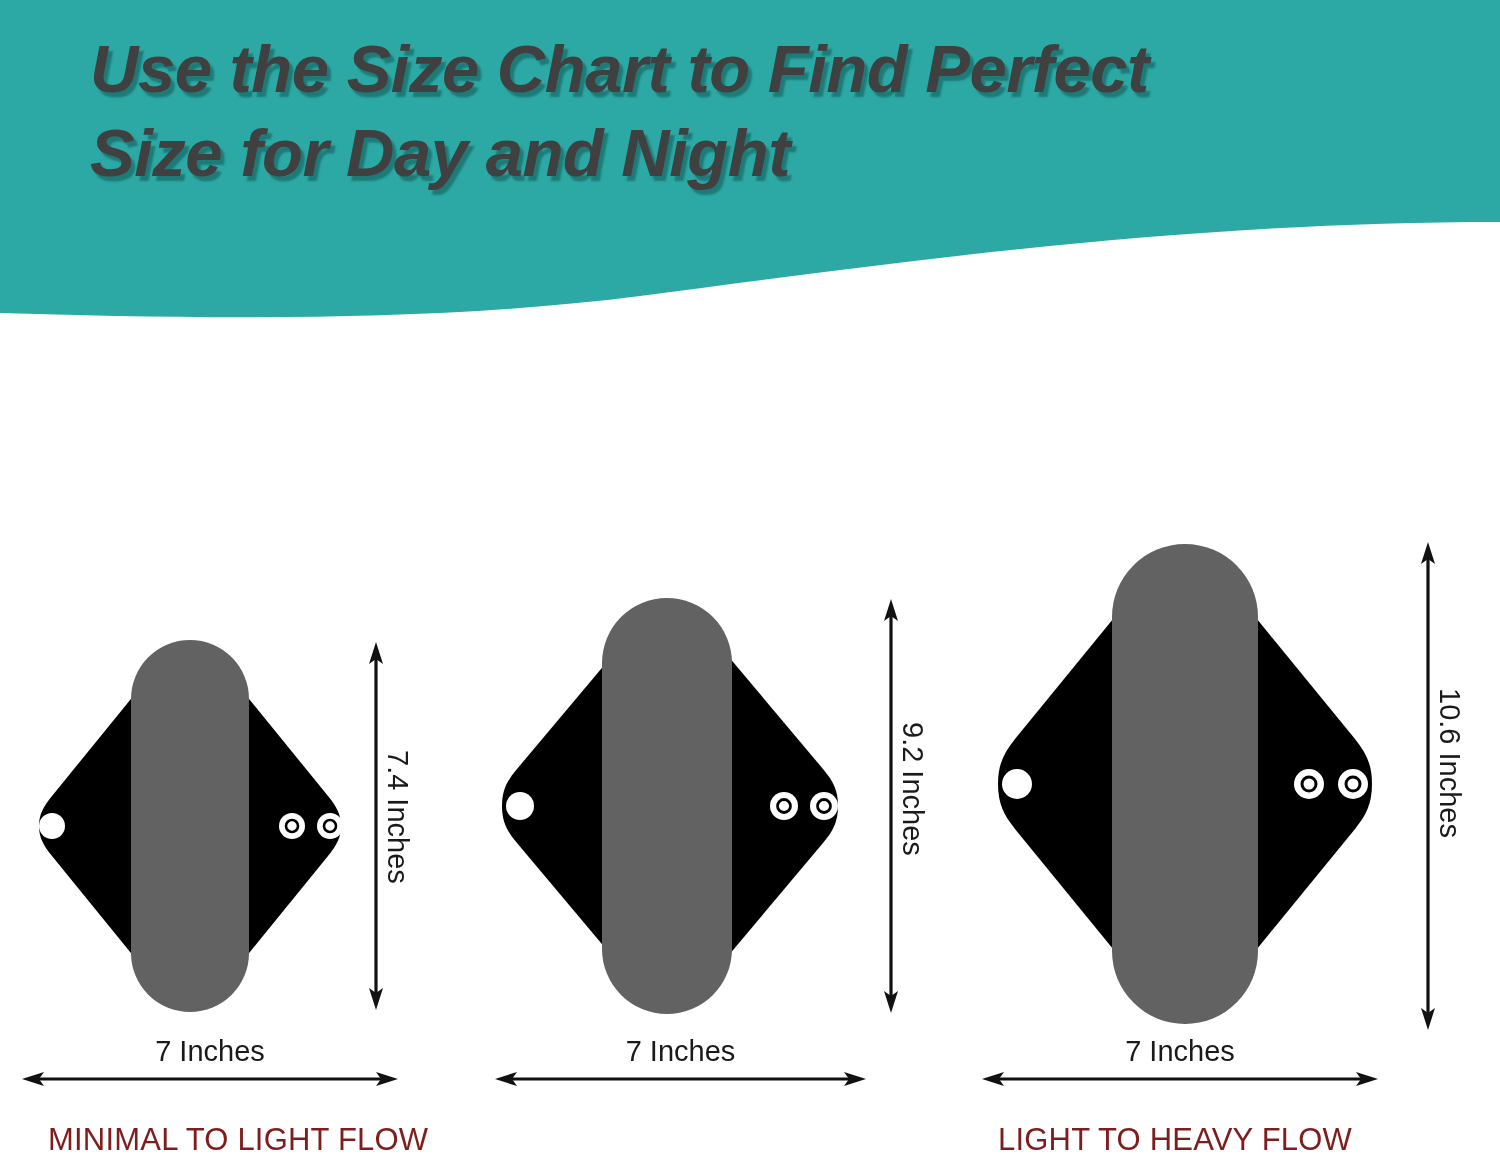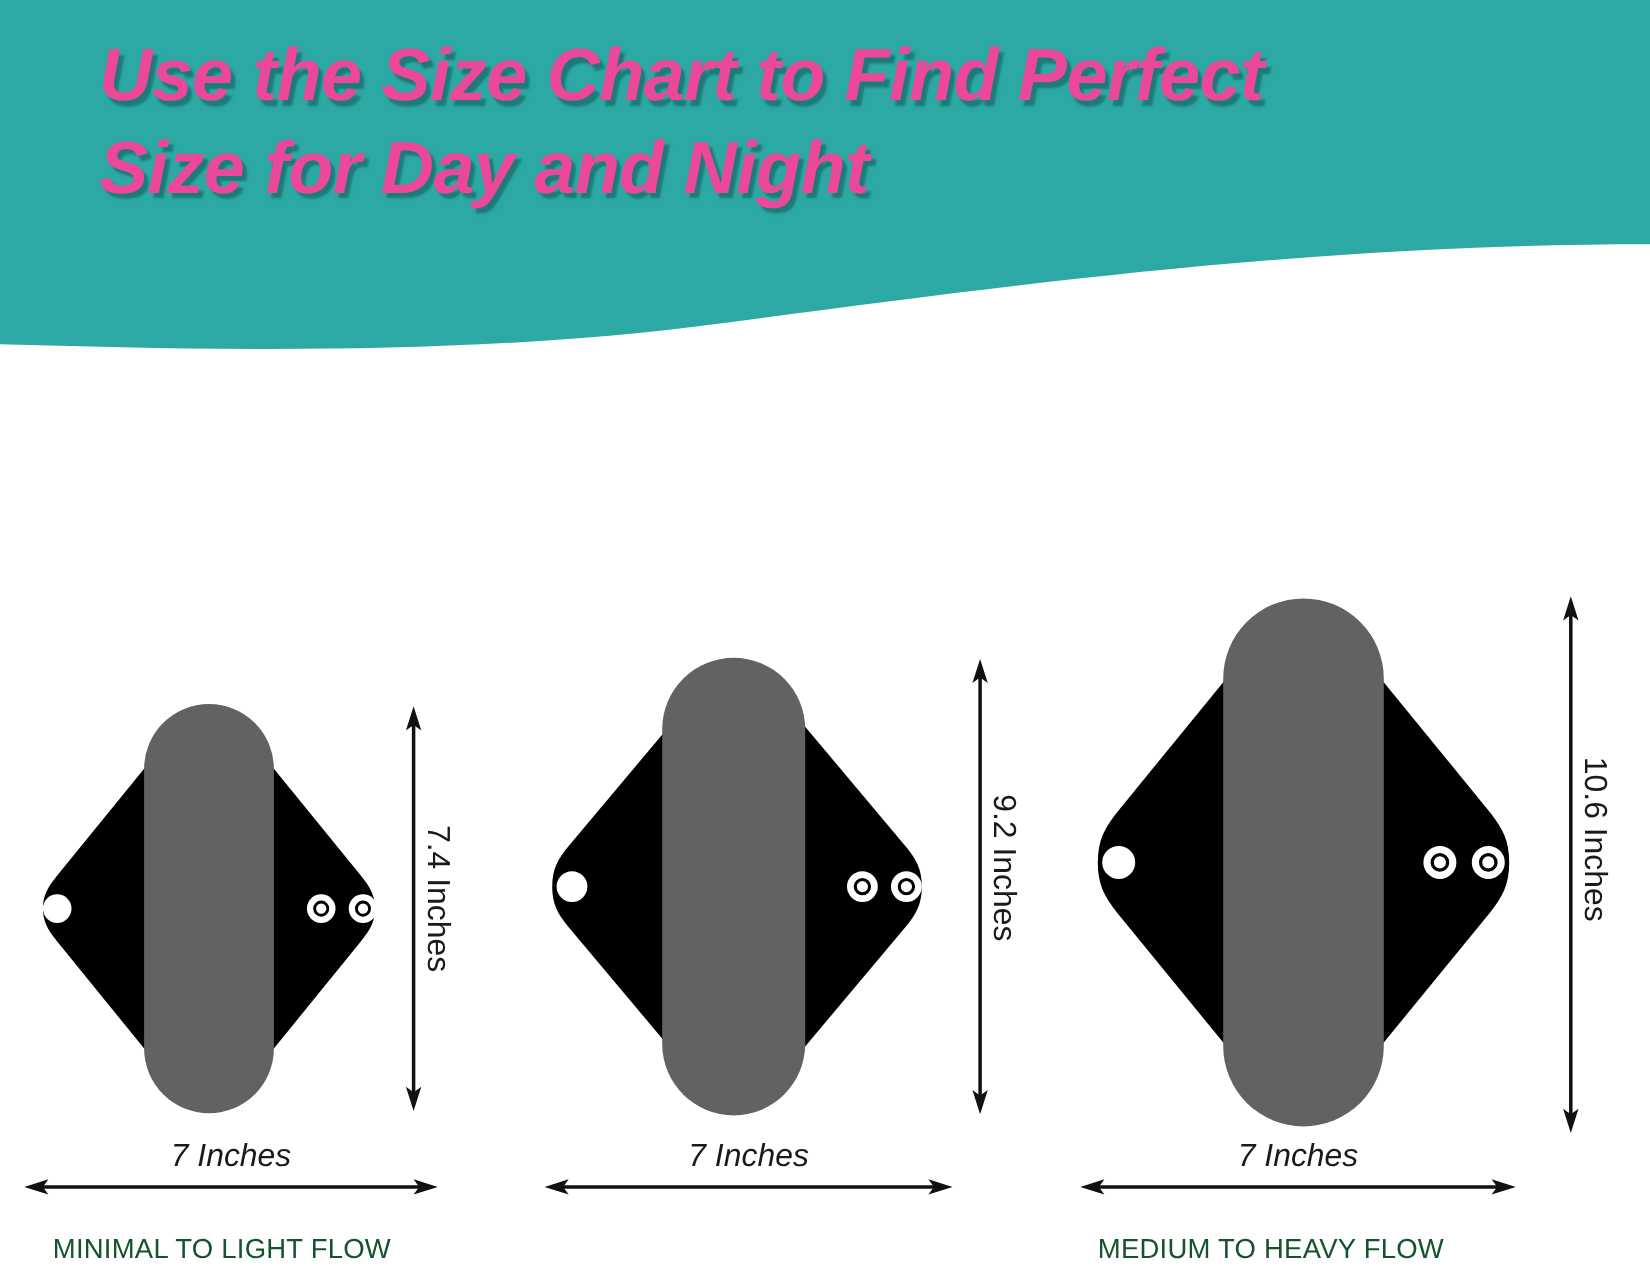--- a/index.html
+++ b/index.html
@@ -30,21 +30,21 @@
     position: absolute;
     left: 0;
     top: 0;
     display: block;
   }
   #banner-title {
     position: absolute;
     left: 90px;
     top: 27px;
     width: 1360px;
-    color: #ec4899;
+    color: #404040;
     font-family: "Liberation Sans", sans-serif;
     font-style: italic;
     font-weight: bold;
     font-size: 67px;
     line-height: 84px;
     letter-spacing: -0.5px;
     text-shadow: 4px 5px 2px rgba(16,86,84,0.55);
     white-space: pre-line;
   }
 
@@ -62,27 +62,26 @@
   .hmeasure {
     position: absolute;
   }
   .hmeasure-label {
     text-align: center;
     font-size: 29px;
     color: #1a1a1a;
     font-family: "Liberation Sans", sans-serif;
     line-height: 32px;
     white-space: nowrap;
-    font-style: italic;
   }
   .flow-caption {
     position: absolute;
-    font-size: 25px;
+    font-size: 31px;
     letter-spacing: 0.2px;
-    color: #14532d;
+    color: #7f1d1d;
     font-family: "Liberation Sans", sans-serif;
     white-space: nowrap;
   }
   .vmeasure {
     position: absolute;
   }
   .vlabel {
     position: absolute;
     font-size: 29px;
     color: #1a1a1a;
@@ -232,16 +231,16 @@
 
     <div class="hmeasure" style="left:40px; top:1035px; width:400px;">
       <div class="hmeasure-label">7 Inches</div>
       <svg width="400" height="24" viewBox="0 0 400 24">
         <line x1="16" y1="12" x2="384" y2="12" stroke="#111111" stroke-width="3.2"></line>
         <polygon points="2,12 24,5 19,12 24,19" fill="#111111"></polygon>
         <polygon points="398,12 376,5 381,12 376,19" fill="#111111"></polygon>
       </svg>
     </div>
 
-    <div class="flow-caption" style="left:58px; top:1122px;">MEDIUM TO HEAVY FLOW</div>
+    <div class="flow-caption" style="left:58px; top:1122px;">LIGHT TO HEAVY FLOW</div>
   </div>
 
 </div>
 
 </body></html>

